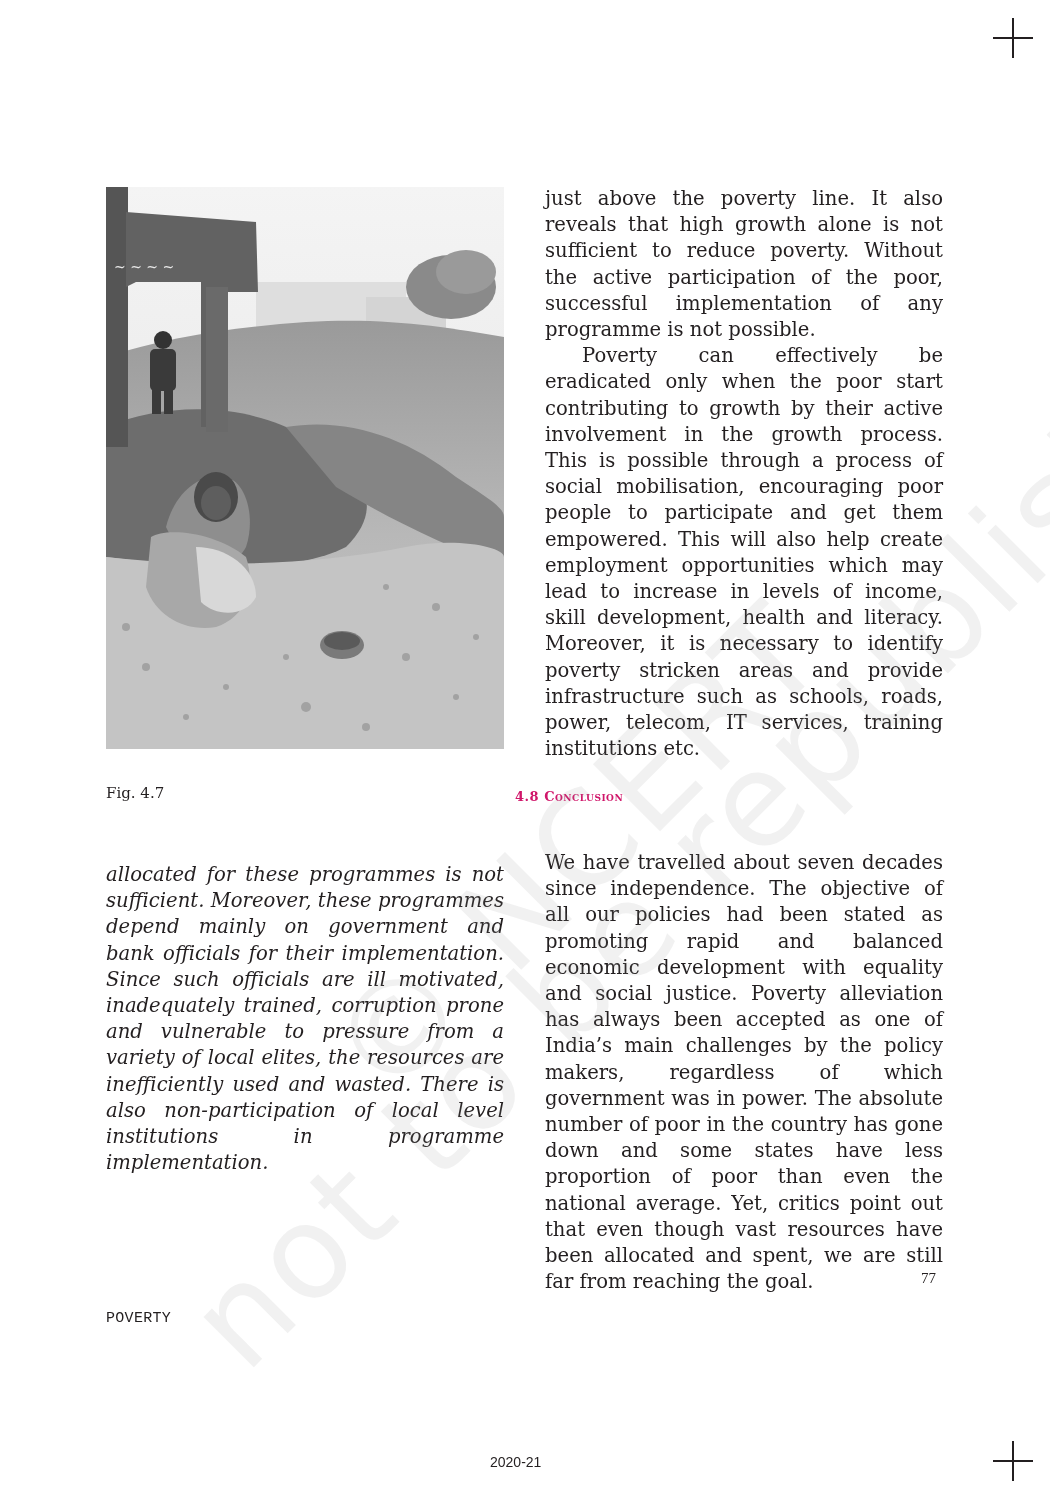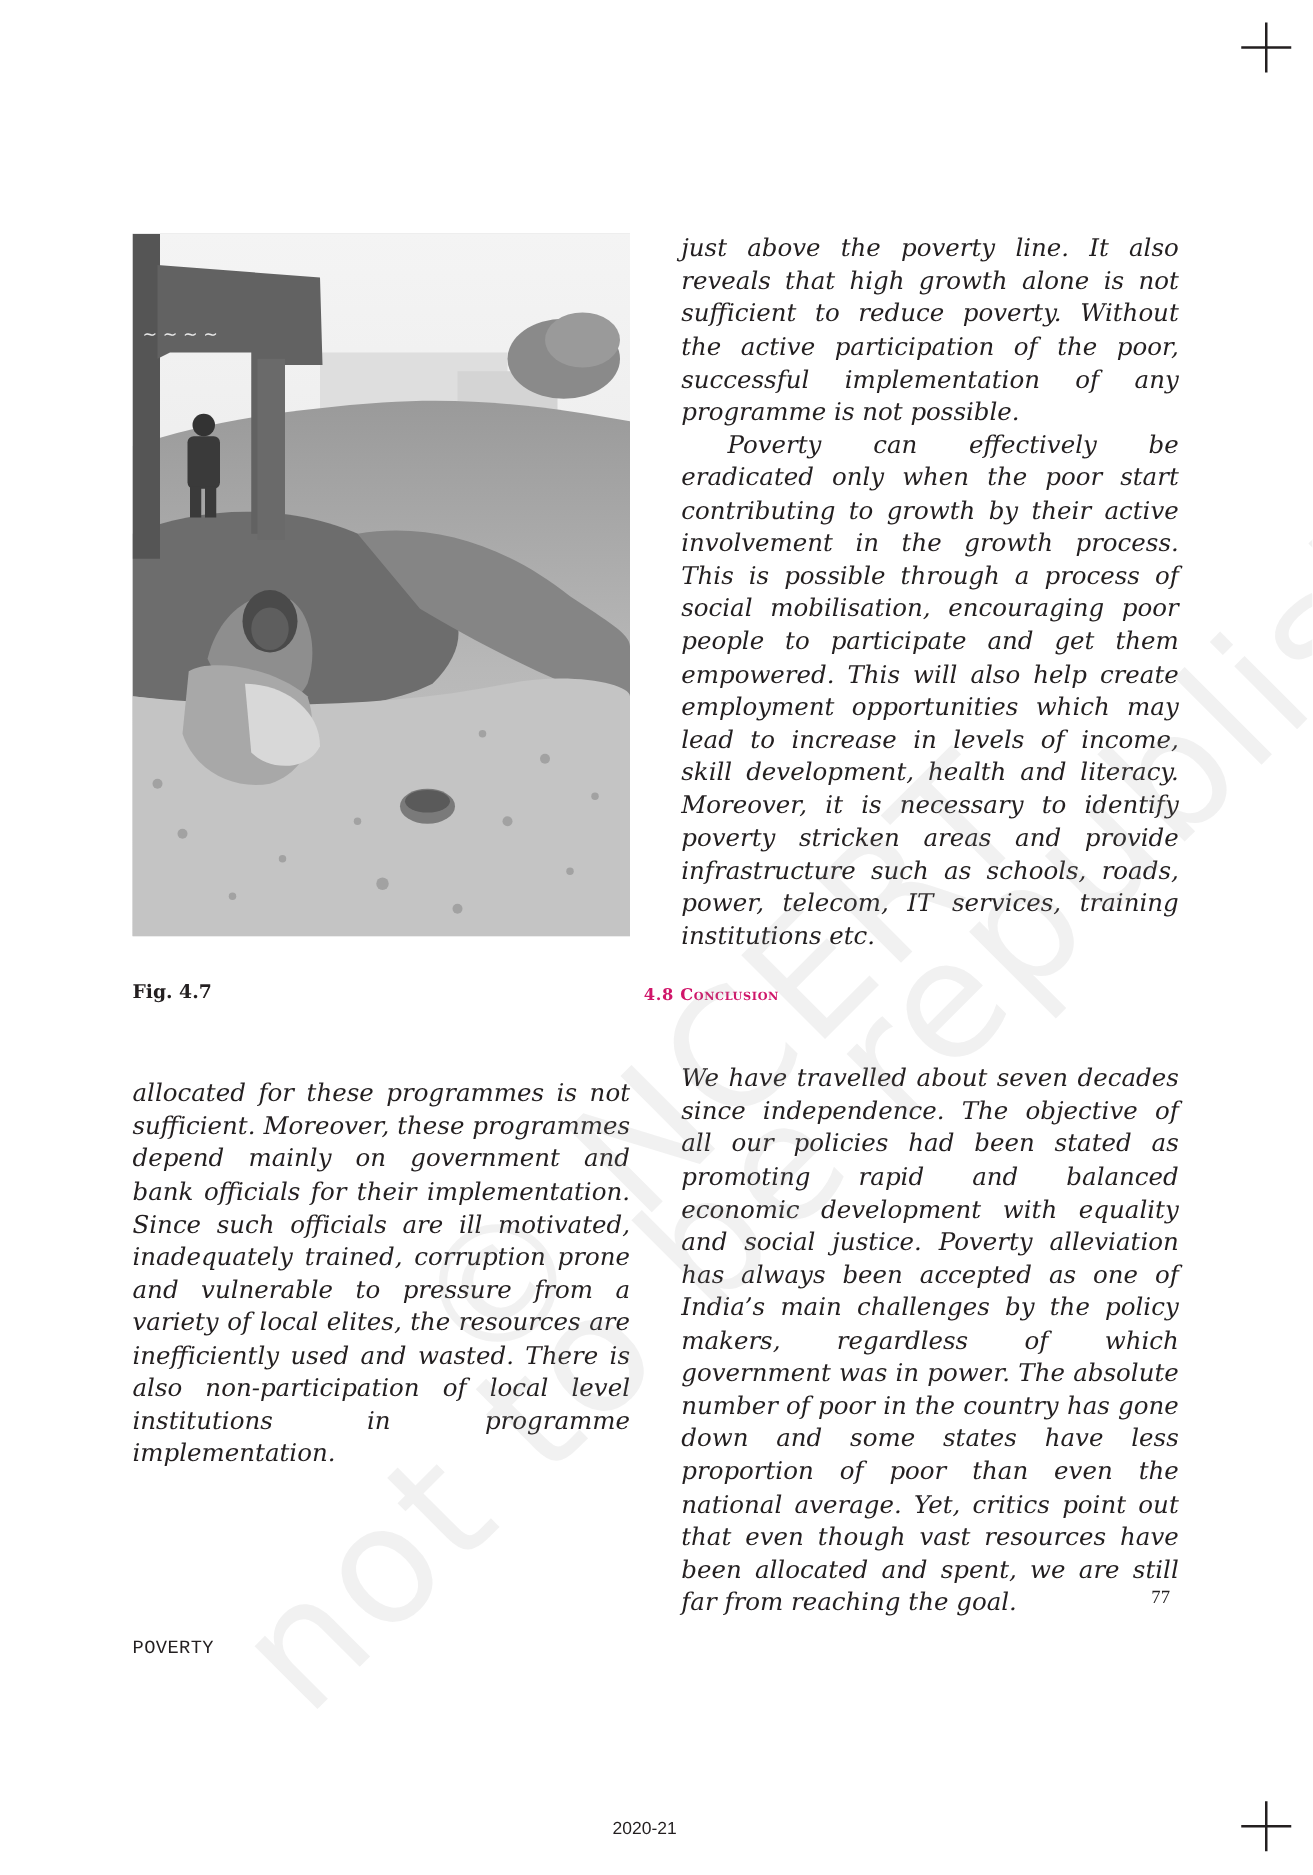--- a/index.html
+++ b/index.html
@@ -32,21 +32,21 @@
       top: 0; bottom: 0; left: 19px; width: 2px;
     }
     .crop-top-right { left: 993px; top: 18px; }
     .crop-bottom-right { left: 993px; top: 1441px; }
 
     .col {
       position: absolute;
       width: 398px;
     }
     .col-left { left: 106px; }
-    .col-right { left: 545px; font-style: italic; }
+    .col-right { left: 545px; }
 
     .photo {
       position: absolute;
       left: 106px;
       top: 187px;
       width: 398px;
       height: 562px;
       overflow: hidden;
       background: #bdbdbd;
     }
@@ -55,21 +55,21 @@
     .caption {
       position: absolute;
       left: 106px;
       top: 783px;
       width: 402px;
       font-size: 15.2px;
       line-height: 20.5px;
       display: flex;
     }
     .caption .fig-label {
-      font-weight: bold;
+      font-weight: normal;
       white-space: nowrap;
       margin-right: 6px;
       font-size: 15px;
       text-align: center;
     }
     .caption .fig-text {
       font-style: italic;
       text-align: justify;
     }
 

